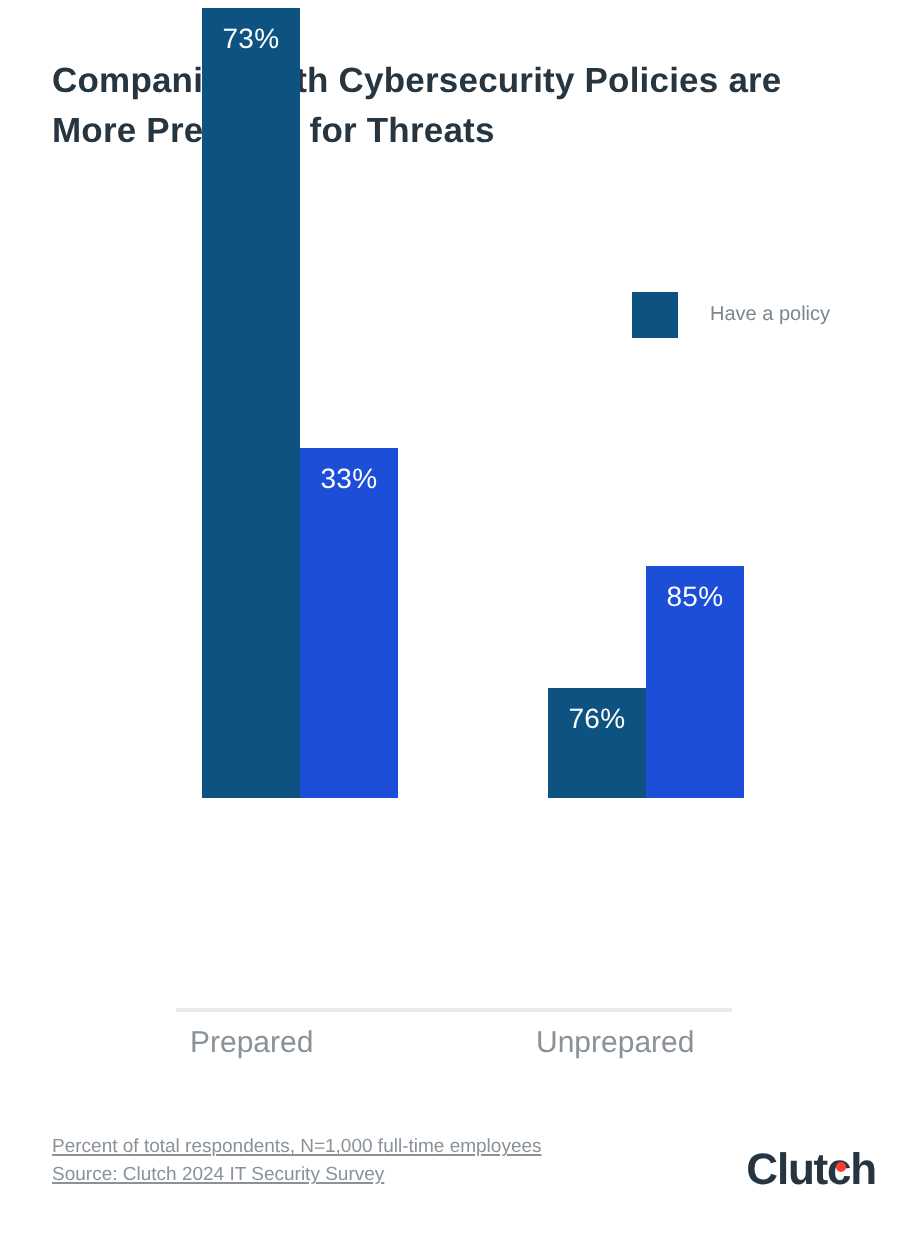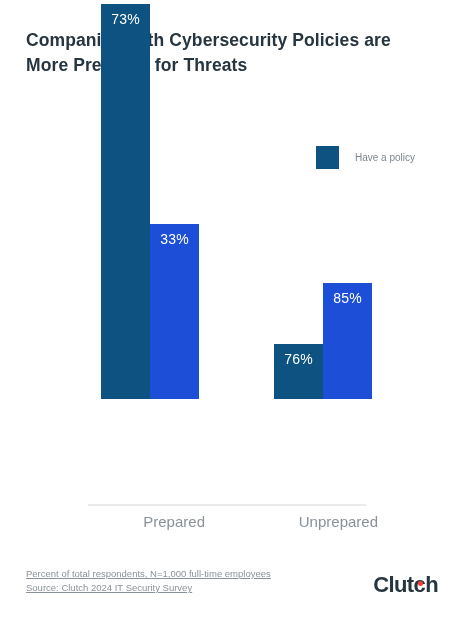--- a/index.html
+++ b/index.html
@@ -75,21 +75,21 @@
     text-align: center;
     color: #ffffff;
     font-size: 14px;
     font-weight: normal;
     letter-spacing: 0.2px;
   }
   .cat-label {
     position: absolute;
     top: 513px;
     width: 110px;
-    text-align: right;
+    text-align: left;
     font-size: 15px;
     color: #8a9299;
   }
   .cat-prepared { left: 95px; }
   .cat-unprepared { left: 268px; }
   .legend {
     position: absolute;
     left: 316px;
     top: 146px;
   }

